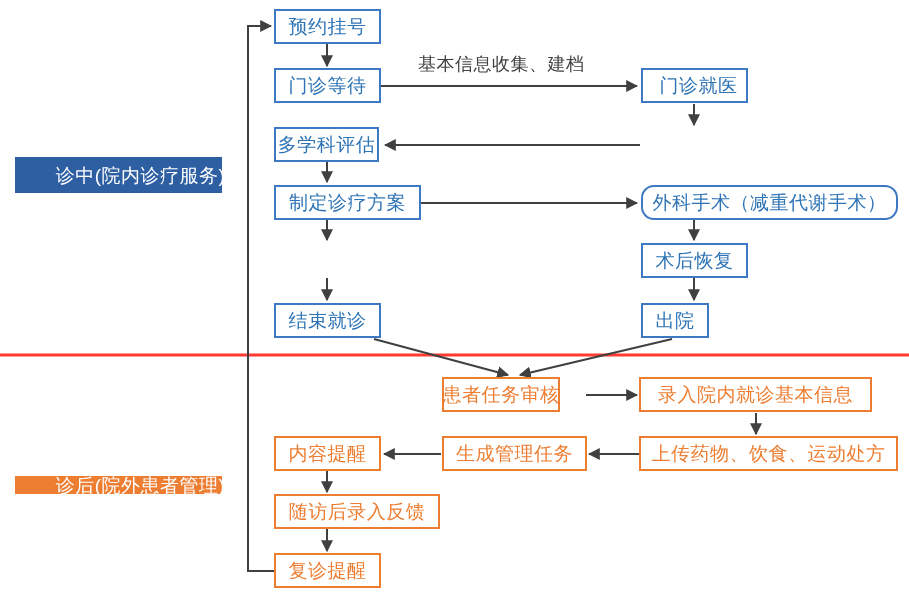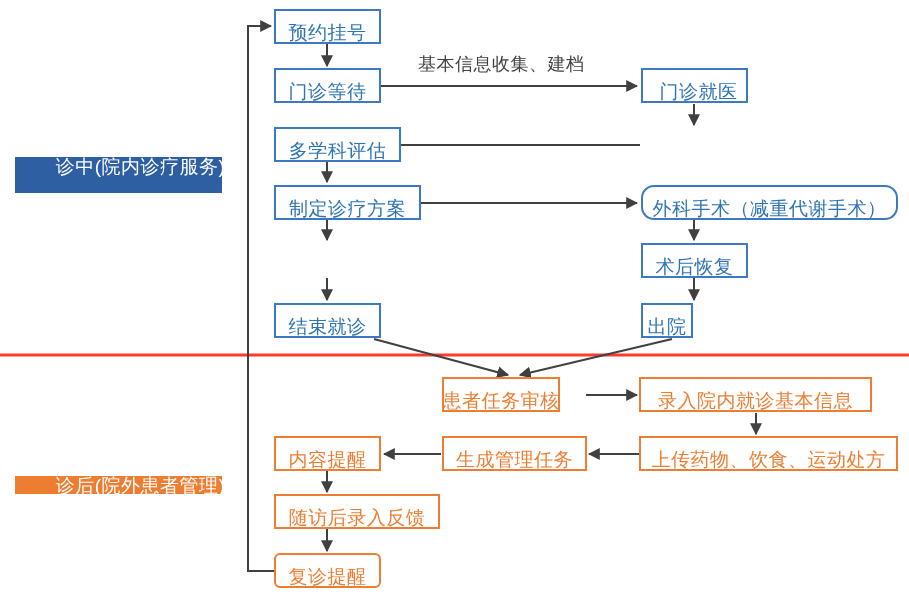--- a/index.html
+++ b/index.html
@@ -23,21 +23,21 @@
     left: 0;
     top: 0;
     width: 909px;
     height: 594px;
     pointer-events: none;
   }
   .node {
     position: absolute;
     box-sizing: border-box;
     display: flex;
-    align-items: flex-end;
+    align-items: center;
     justify-content: center;
     background: #ffffff;
     white-space: nowrap;
     letter-spacing: 0.5px;
   }
   .node.blue {
     border: 2px solid #3D79C2;
     color: #2E74B5;
   }
   .node.orange {
@@ -46,21 +46,21 @@
   }
   .node .txt {
     font-size: 19px;
     line-height: 1;
     font-weight: 500;
   }
   .phase {
     position: absolute;
     box-sizing: border-box;
     display: flex;
-    align-items: flex-start;
+    align-items: center;
     justify-content: center;
     color: #ffffff;
     white-space: nowrap;
     padding-left: 44px;
   }
   .phase .txt {
     font-size: 19px;
     line-height: 1;
     letter-spacing: 0.5px;
   }
@@ -145,42 +145,42 @@
 
   <div class="node blue" style="left:274px; top:68px; width:107px; height:35px;">
     <span class="txt">门诊等待</span>
   </div>
 
   <div class="node blue" style="left:641px; top:68px; width:107px; height:35px;padding-left:8px;">
     <span class="txt">门诊就医</span>
   </div>
 
 
-  <div class="node blue" style="left:274px; top:127px; width:127px; height:35px;">
+  <div class="node blue" style="left:274px; top:127px; width:105px; height:35px;">
     <span class="txt">多学科评估</span>
   </div>
 
   <div class="node blue" style="left:274px; top:185px; width:147px; height:35px;">
     <span class="txt">制定诊疗方案</span>
   </div>
 
   <div class="node blue" style="left:641px; top:185px; width:257px; height:35px;border-radius:13px;">
     <span class="txt">外科手术（减重代谢手术）</span>
   </div>
 
 
   <div class="node blue" style="left:641px; top:243px; width:107px; height:35px;">
     <span class="txt">术后恢复</span>
   </div>
 
   <div class="node blue" style="left:274px; top:303px; width:107px; height:35px;">
     <span class="txt">结束就诊</span>
   </div>
 
-  <div class="node blue" style="left:641px; top:303px; width:52px; height:35px;">
+  <div class="node blue" style="left:641px; top:303px; width:68px; height:35px;">
     <span class="txt">出院</span>
   </div>
 
   <div class="node orange" style="left:442px; top:377px; width:118px; height:35px;">
     <span class="txt">患者任务审核</span>
   </div>
 
   <div class="node orange" style="left:639px; top:377px; width:233px; height:35px;">
     <span class="txt">录入院内就诊基本信息</span>
   </div>
@@ -194,17 +194,17 @@
   </div>
 
   <div class="node orange" style="left:274px; top:436px; width:107px; height:35px;">
     <span class="txt">内容提醒</span>
   </div>
 
   <div class="node orange" style="left:274px; top:494px; width:166px; height:35px;">
     <span class="txt">随访后录入反馈</span>
   </div>
 
-  <div class="node orange" style="left:274px; top:553px; width:107px; height:35px;border-radius:6px;">
+  <div class="node orange" style="left:274px; top:553px; width:107px; height:35px;">
     <span class="txt">复诊提醒</span>
   </div>
 
 </div>
 
 </body></html>

